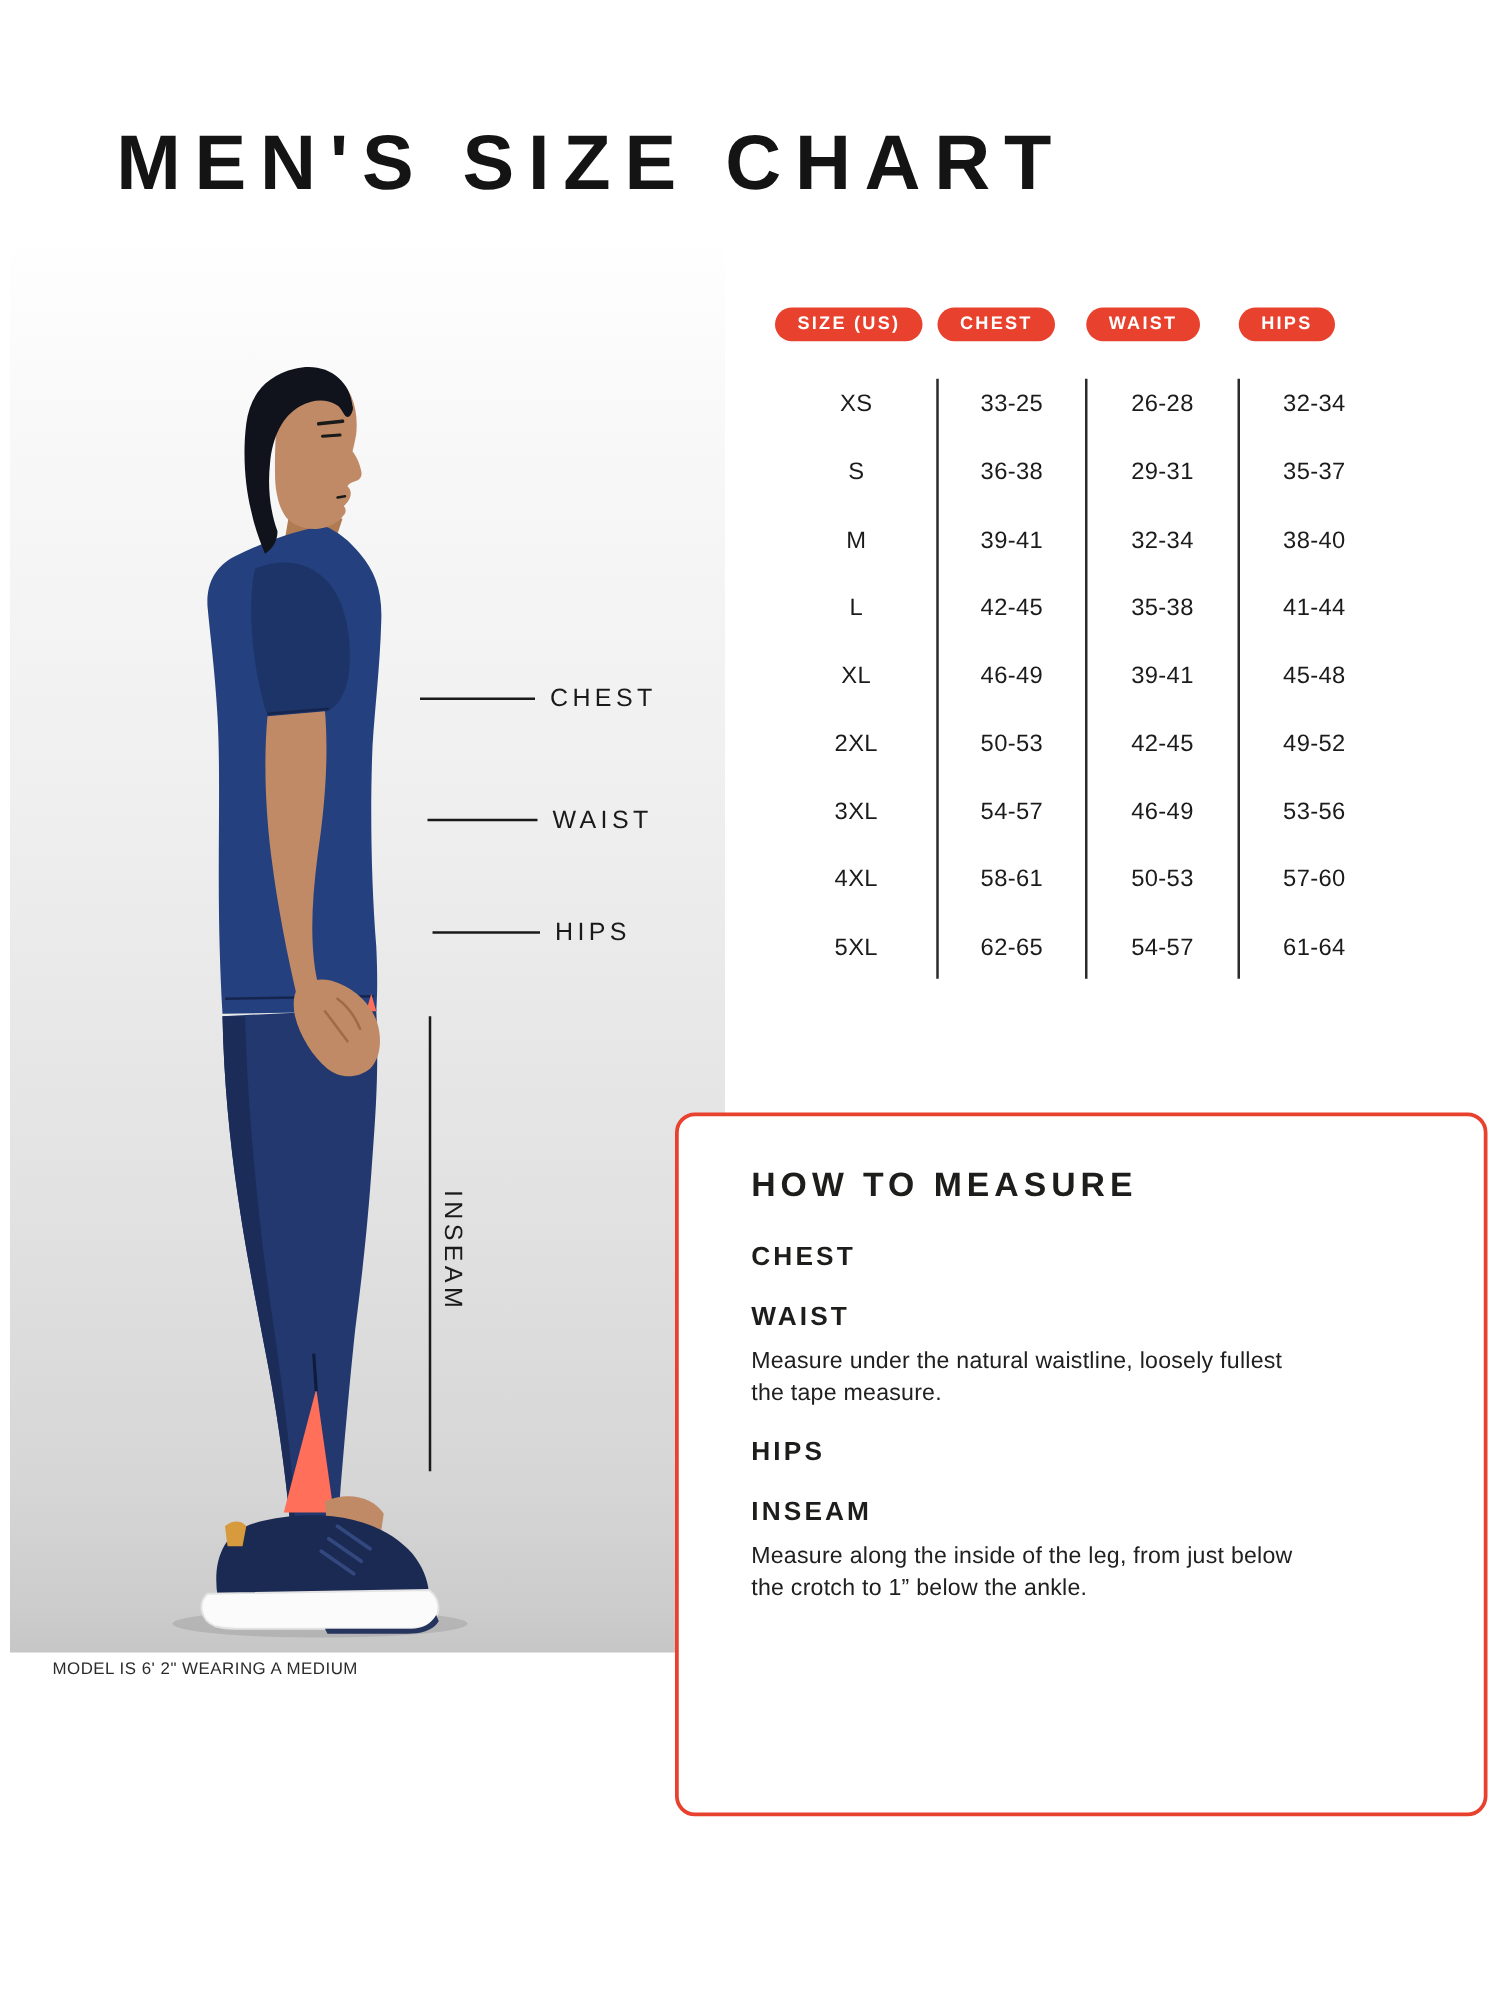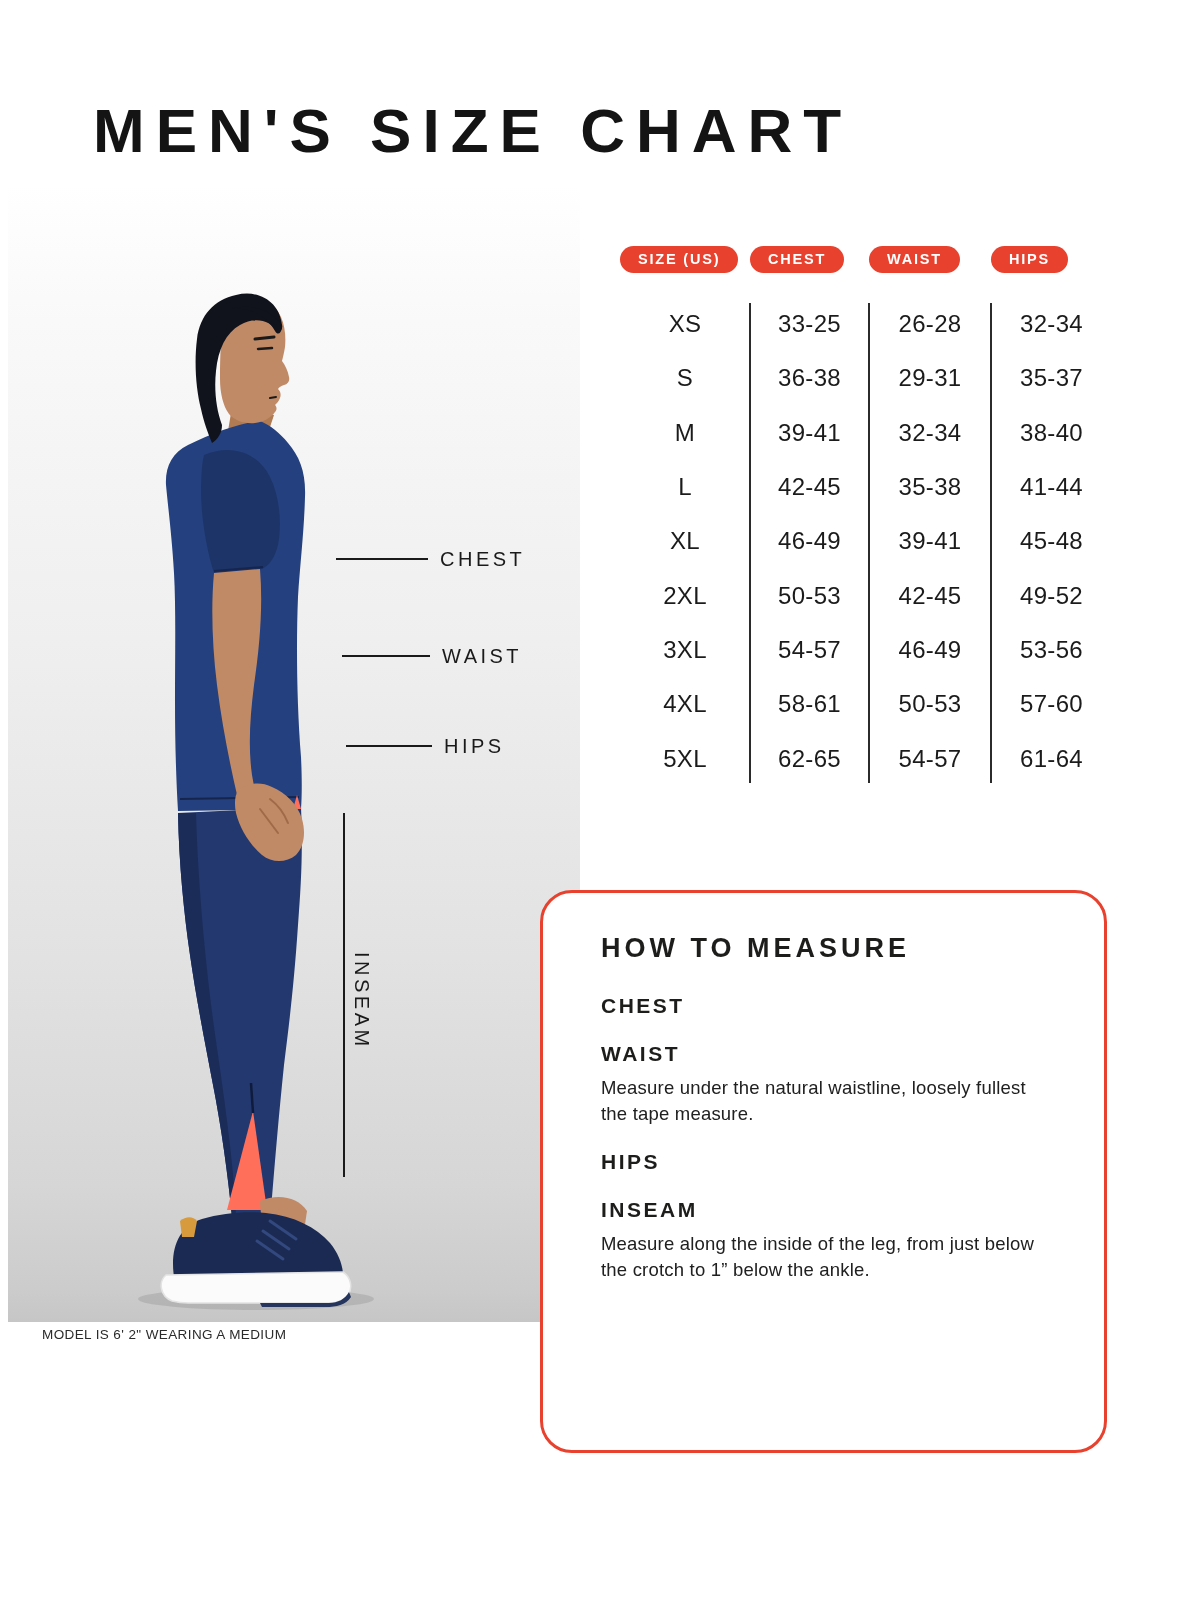--- a/index.html
+++ b/index.html
@@ -48,30 +48,30 @@
     display:flex; align-items:center; justify-content:center;
     padding:0 18px; white-space:nowrap;
   }
   .table-body {
     position:absolute; left:620px; top:297px; width:492px; height:489px;
     display:grid; grid-template-columns:130px 119px 122px 121px;
     grid-template-rows:repeat(9, 54.3px);
   }
   .cell {
     display:flex; align-items:center; justify-content:center;
-    font-size:24px; color:#1b1b1b; letter-spacing:0.3px;
+    font-size:19px; color:#1b1b1b; letter-spacing:0.3px;
   }
   .tdivider {
     position:absolute; width:1.5px; background:#2b2b2b; top:303px; height:480px;
   }
 
   
   .measure-box {
-    position:absolute; left:540px; top:890px; width:567px; height:563px;
-    background:#ffffff; border:3px solid #E8412E; border-radius:32px;
+    position:absolute; left:540px; top:890px; width:650px; height:563px;
+    background:#ffffff; border:3px solid #E8412E; border-radius:16px;
     padding:40px 60px 0 58px;
   }
   .measure-title {
     font-size:27px; font-weight:700; letter-spacing:4px; color:#1d1d1b;
     margin-bottom:30px;
   }
   .measure-section { margin-bottom:24px; }
   .measure-heading {
     font-size:21px; font-weight:700; letter-spacing:2.5px; color:#1d1d1b;
     margin-bottom:9px;

